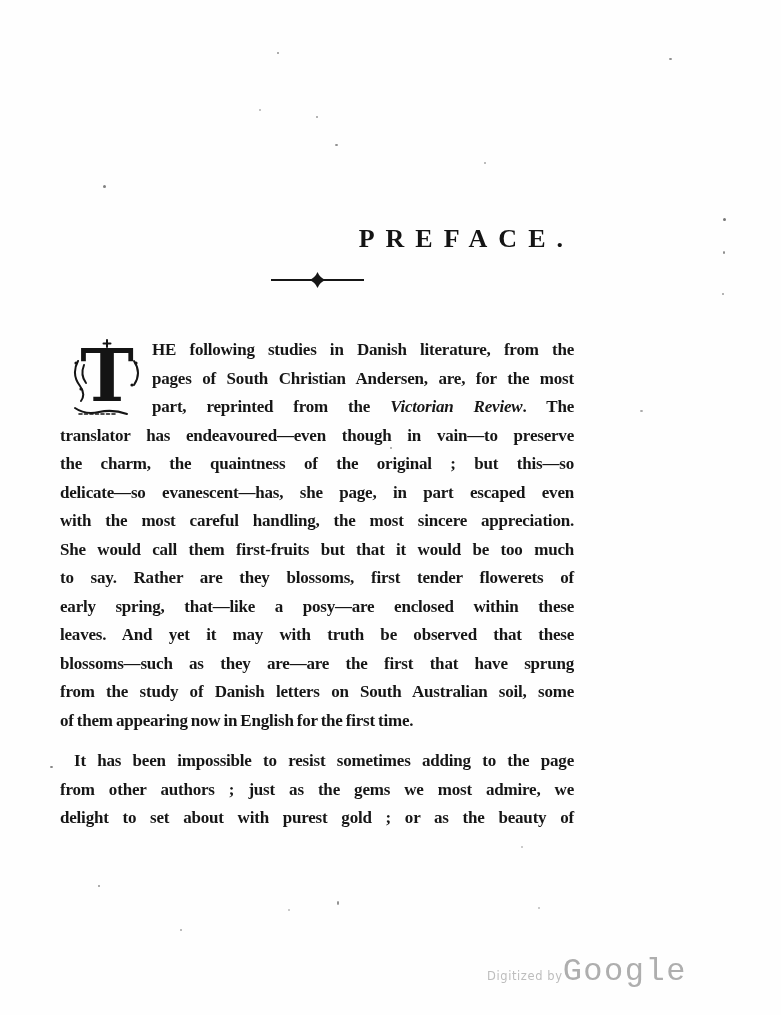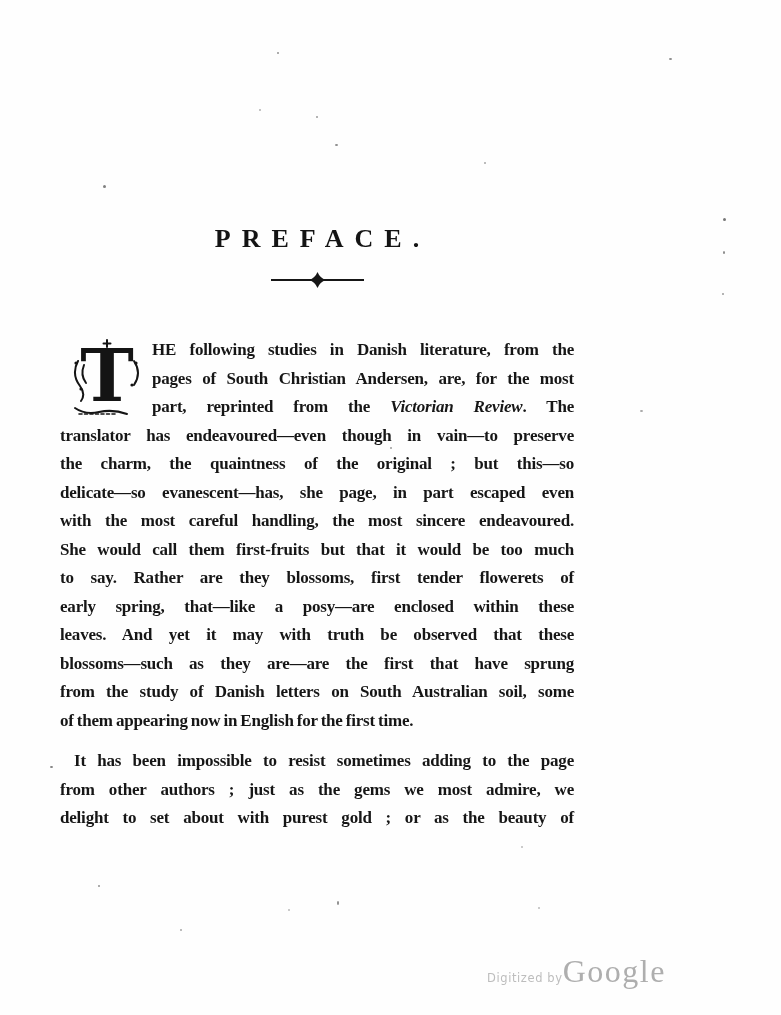--- a/index.html
+++ b/index.html
@@ -8,21 +8,21 @@
     background:#ffffff;
     font-family:"Liberation Serif", serif;
     color:#181818;
     overflow:hidden;
   }
   .page{
     position:relative;width:781px;height:1015px;background:#fefefe;overflow:hidden;
   }
   .title{
     position:absolute;top:224px;left:60px;width:514px;
-    text-align:center;
+    text-align:right;
     font-size:26px;font-weight:bold;
     letter-spacing:11px;text-indent:11px;
     color:#141414;
   }
   .divider{
     position:absolute;top:272px;left:270px;width:95px;height:16px;
   }
   .bodytext{
     position:absolute;left:60px;top:336px;width:514px;
     font-size:17px;font-weight:bold;line-height:28.5px;
@@ -45,21 +45,21 @@
   }
   .watermark{
     position:absolute;left:487px;top:953px;
     display:flex;align-items:baseline;
   }
   .digitized{
     font-family:"DejaVu Sans", sans-serif;
     font-size:11.5px;color:#bdbdbd;letter-spacing:0.6px;
   }
   .google{
-    font-family:Liberation Serif, serif;
+    font-family:Liberation Mono, monospace;
     font-size:32px;color:#aeaeae;letter-spacing:1.5px;
   }
   .speck{
     position:absolute;background:#3c3c3c;border-radius:50%;
   }
 </style>
 </head>
 <body>
 
 <div class="page">
@@ -96,21 +96,21 @@
           <text x="37" y="62" text-anchor="middle" font-family="DejaVu Serif, serif" font-weight="bold" font-size="72" fill="#141414">T</text>
         </svg>
       </div>
 
       <div class="line">HE following studies in Danish literature, from the</div>
       <div class="line">pages of South Christian Andersen, are, for the most</div>
       <div class="line"><span>part, reprinted from the </span><span class="it">Victorian Review</span><span>. The</span></div>
       <div class="line">translator has endeavoured—even though in vain—to preserve</div>
       <div class="line">the charm, the quaintness of the original ; but this—so</div>
       <div class="line">delicate—so evanescent—has, she page, in part escaped even</div>
-      <div class="line">with the most careful handling, the most sincere endeavoured.</div>
+      <div class="line">with the most careful handling, the most sincere appreciation.</div>
       <div class="line">She would call them first-fruits but that it would be too much</div>
       <div class="line">to say. Rather are they blossoms, first tender flowerets of</div>
       <div class="line">early spring, that—like a posy—are enclosed within these</div>
       <div class="line">leaves. And yet it may with truth be observed that these</div>
       <div class="line">blossoms—such as they are—are the first that have sprung</div>
       <div class="line">from the study of Danish letters on South Australian soil, some</div>
       <div class="line endpar">of them appearing now in English for the first time.</div>
     </div>
 
     <div class="para2">

